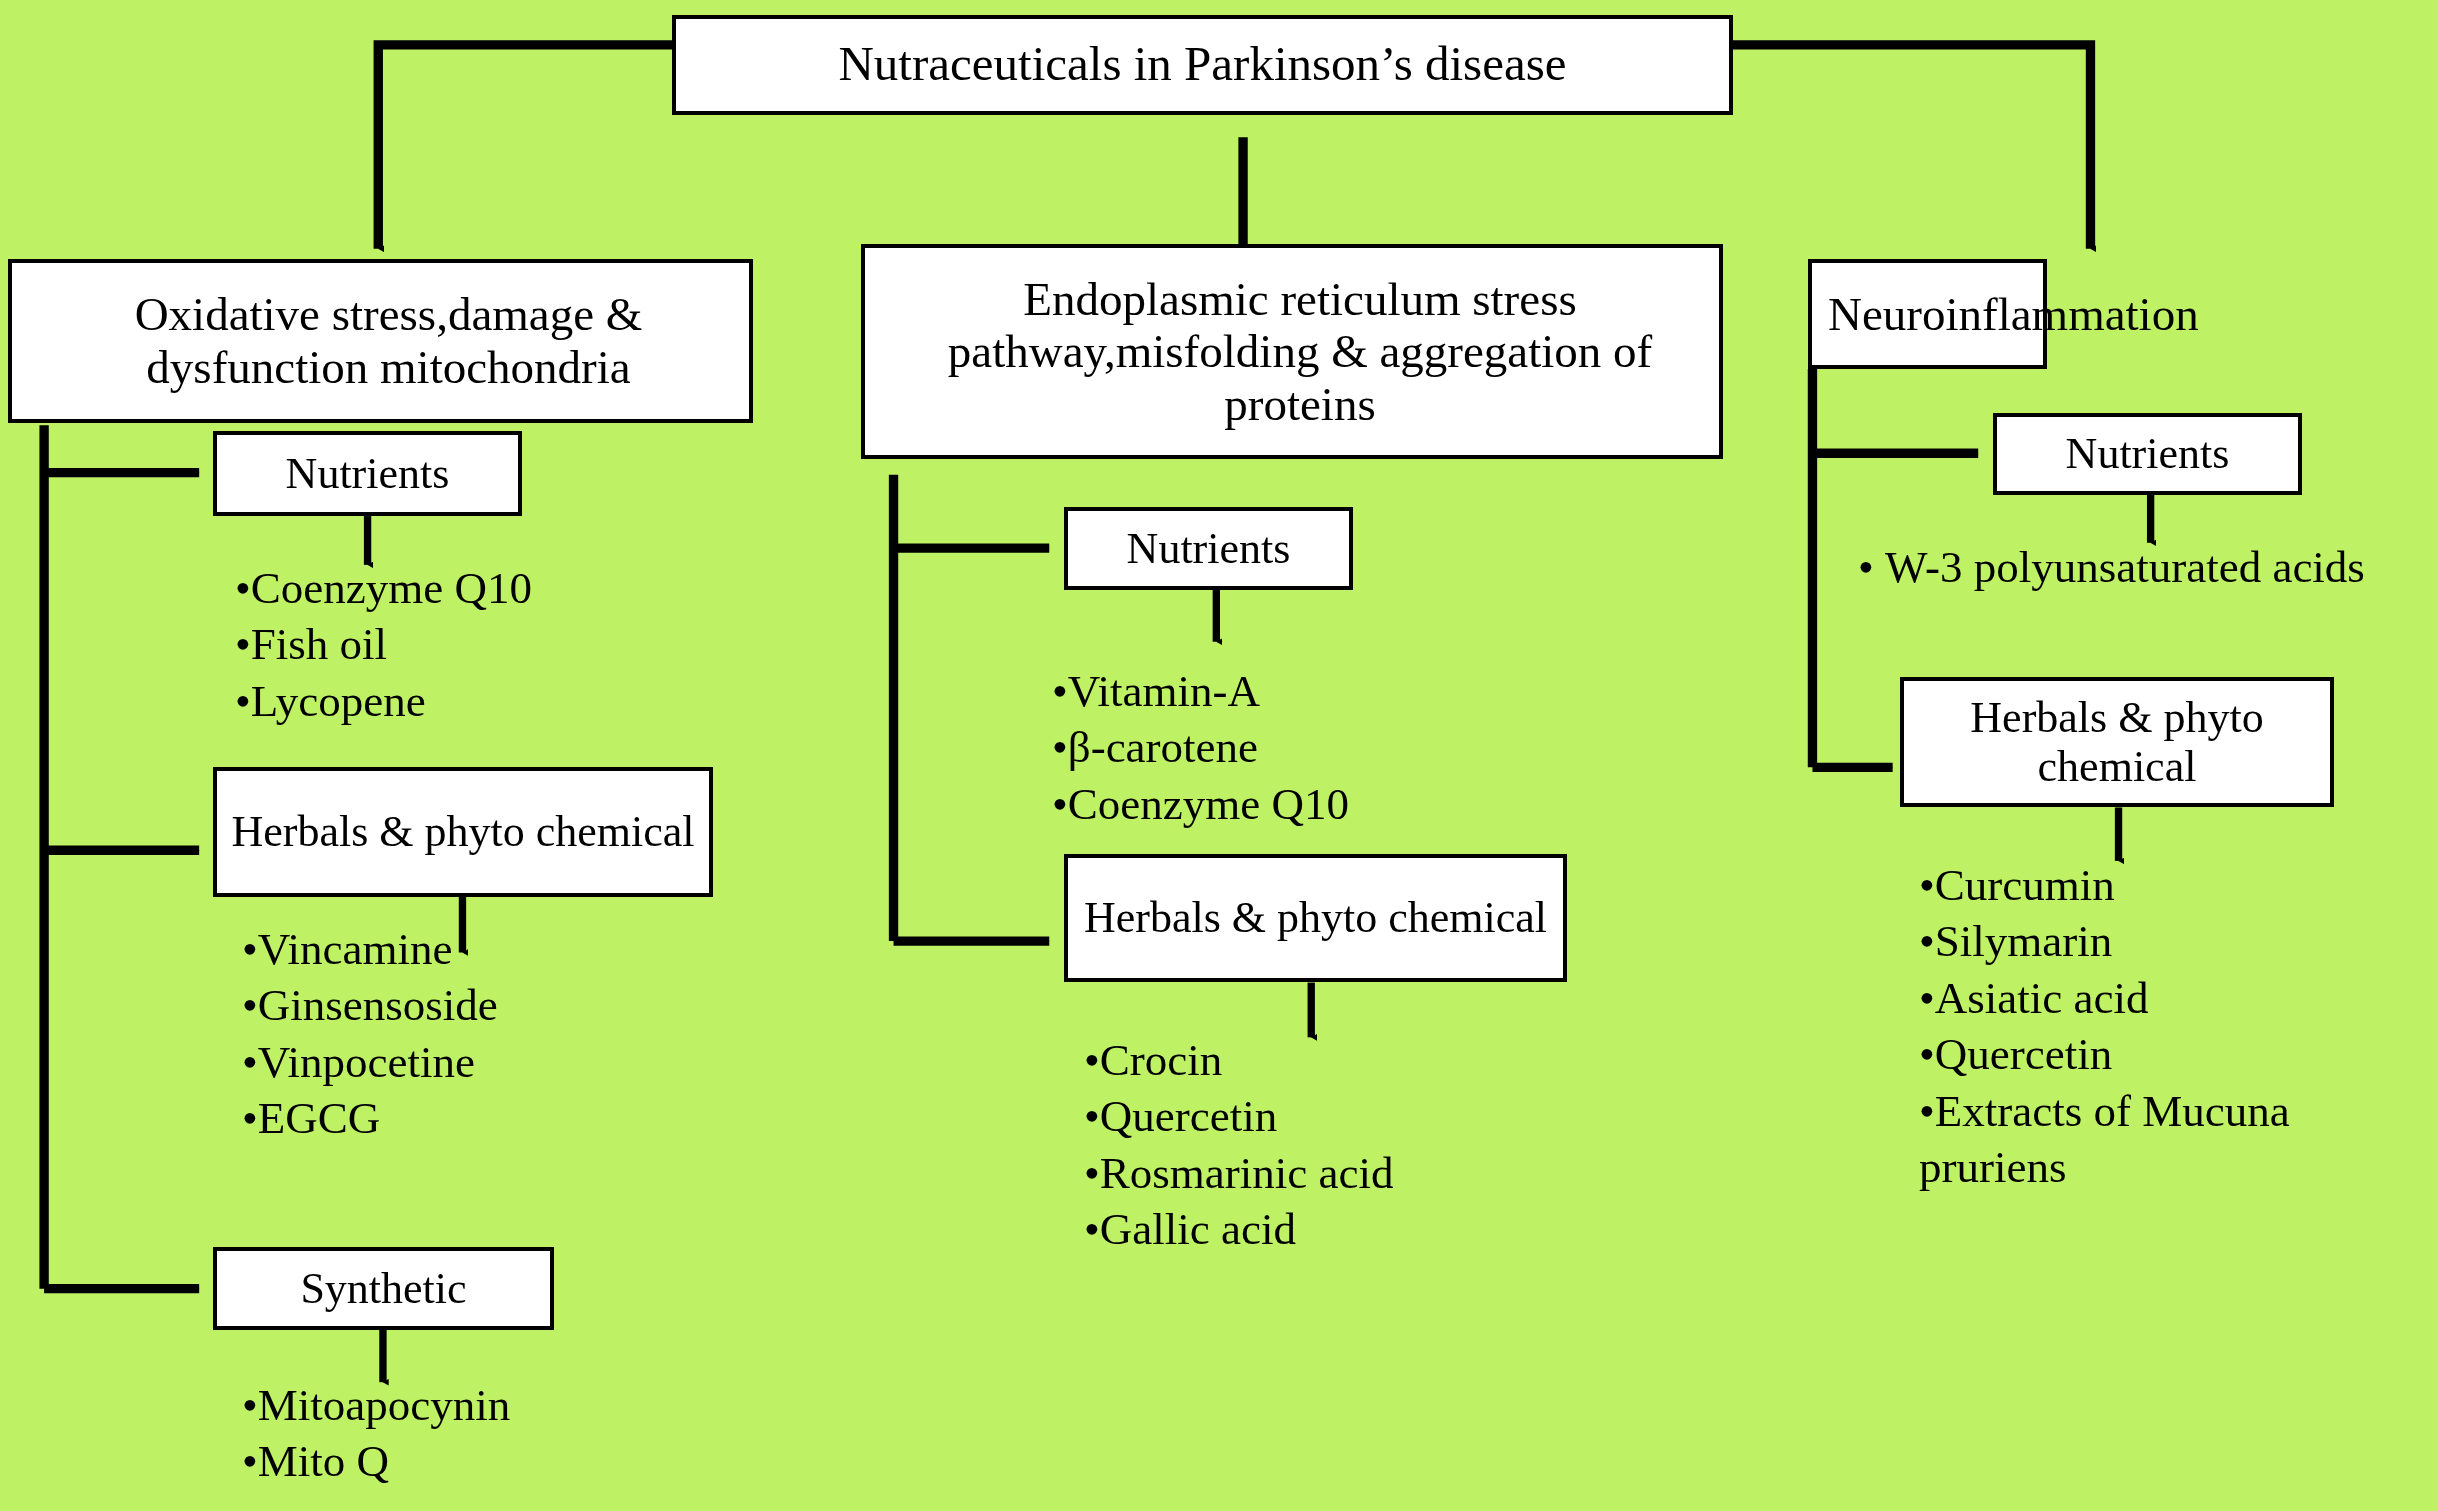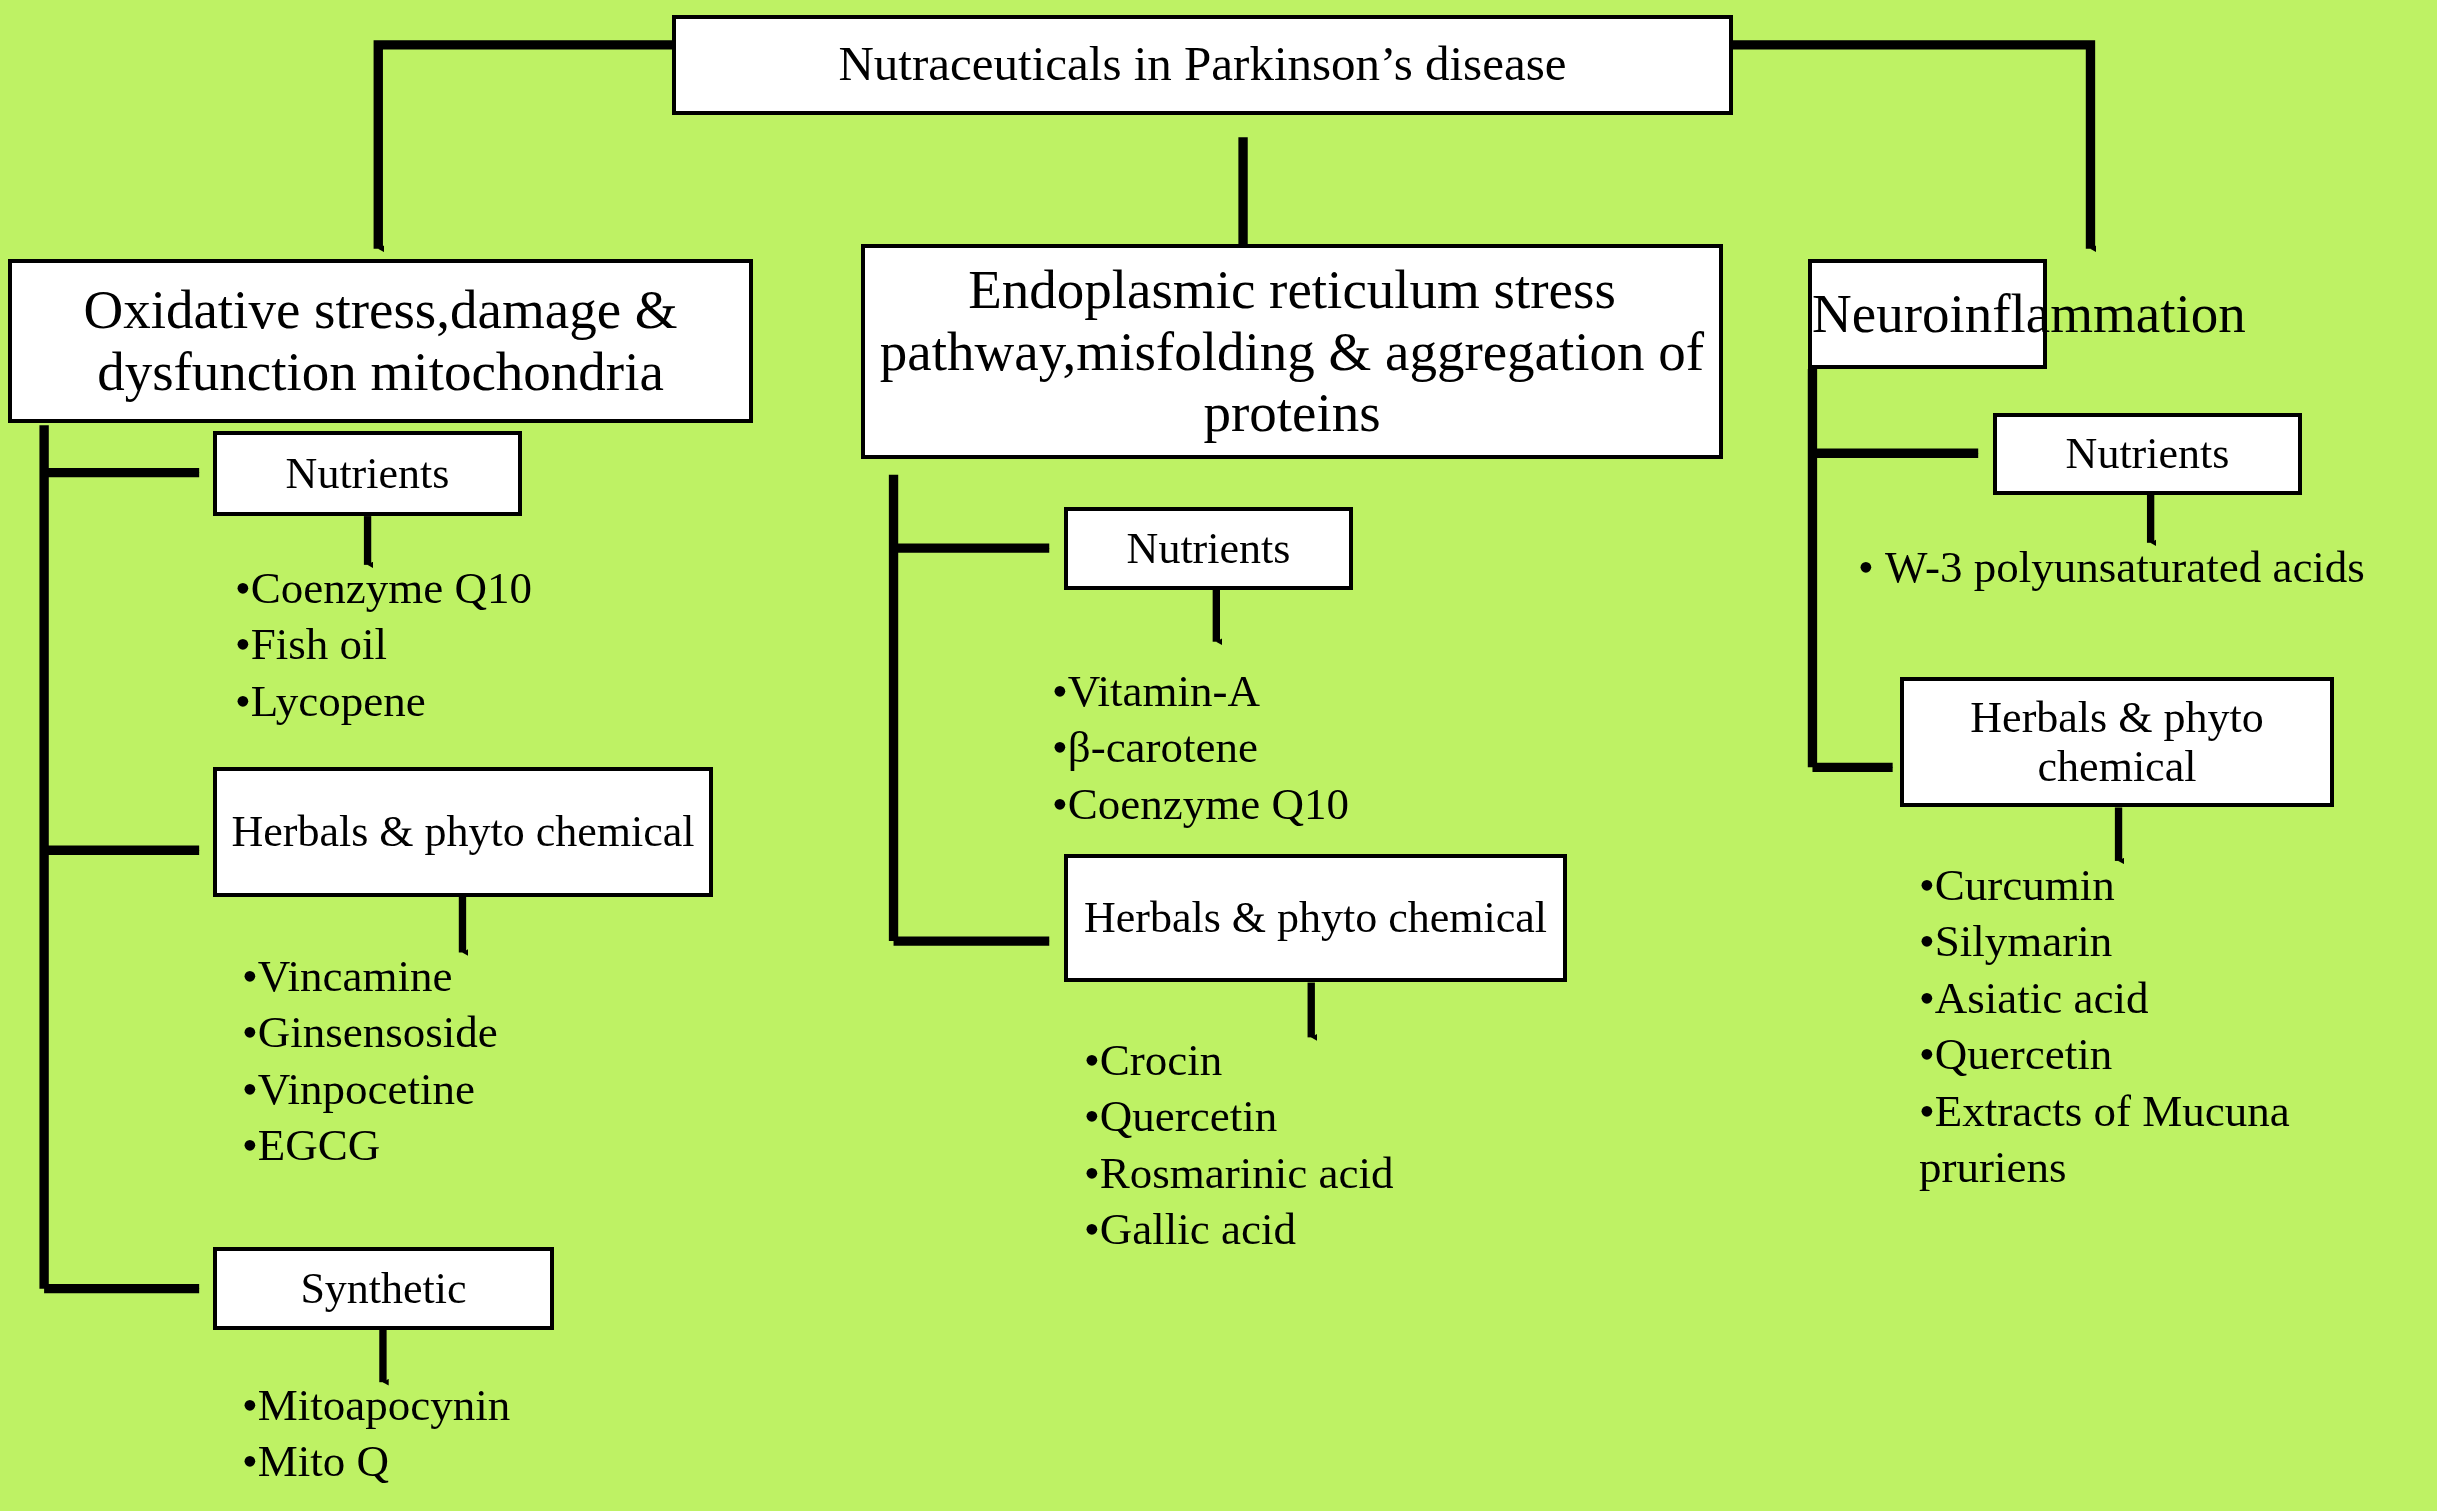--- a/index.html
+++ b/index.html
@@ -19,21 +19,21 @@
     background:#ffffff;
     display:flex;
     align-items:center;
     justify-content:center;
     text-align:center;
     line-height:1.12;
     color:#000000;
   }
   .box-inner{display:block;width:100%;padding:0 6.7px;}
   .title-box{font-size:49px;}
-  .root-box{font-size:55px;}
+  .root-box{font-size:47px;padding-left:16px;}
   .sub-box{font-size:44px;border-width:4.7px;}
   .list{
     position:absolute;
     font-size:45px;
     line-height:1.255;
     color:#000000;
     white-space:nowrap;
   }
   .list.center{text-align:left;white-space:normal;}
   .list-item{display:block;}
@@ -102,21 +102,21 @@
   </div>
   <div class="list" style="left:235px;top:560px;">
     <span class="list-item"><span class="bullet">•</span><span>Coenzyme Q10</span></span>
     <span class="list-item"><span class="bullet">•</span><span>Fish oil</span></span>
     <span class="list-item"><span class="bullet">•</span><span>Lycopene</span></span>
   </div>
 
   <div class="box sub-box" style="left:213px;top:767px;width:500px;height:130px;">
     <span class="box-inner">Herbals &amp; phyto chemical</span>
   </div>
-  <div class="list" style="left:242px;top:948px;">
+  <div class="list" style="left:242px;top:921px;">
     <span class="list-item"><span class="bullet">•</span><span>Vincamine</span></span>
     <span class="list-item"><span class="bullet">•</span><span>Ginsensoside</span></span>
     <span class="list-item"><span class="bullet">•</span><span>Vinpocetine</span></span>
     <span class="list-item"><span class="bullet">•</span><span>EGCG</span></span>
   </div>
 
   <div class="box sub-box" style="left:213px;top:1247px;width:341px;height:83px;">
     <span class="box-inner">Synthetic</span>
   </div>
   <div class="list" style="left:242px;top:1377px;">

